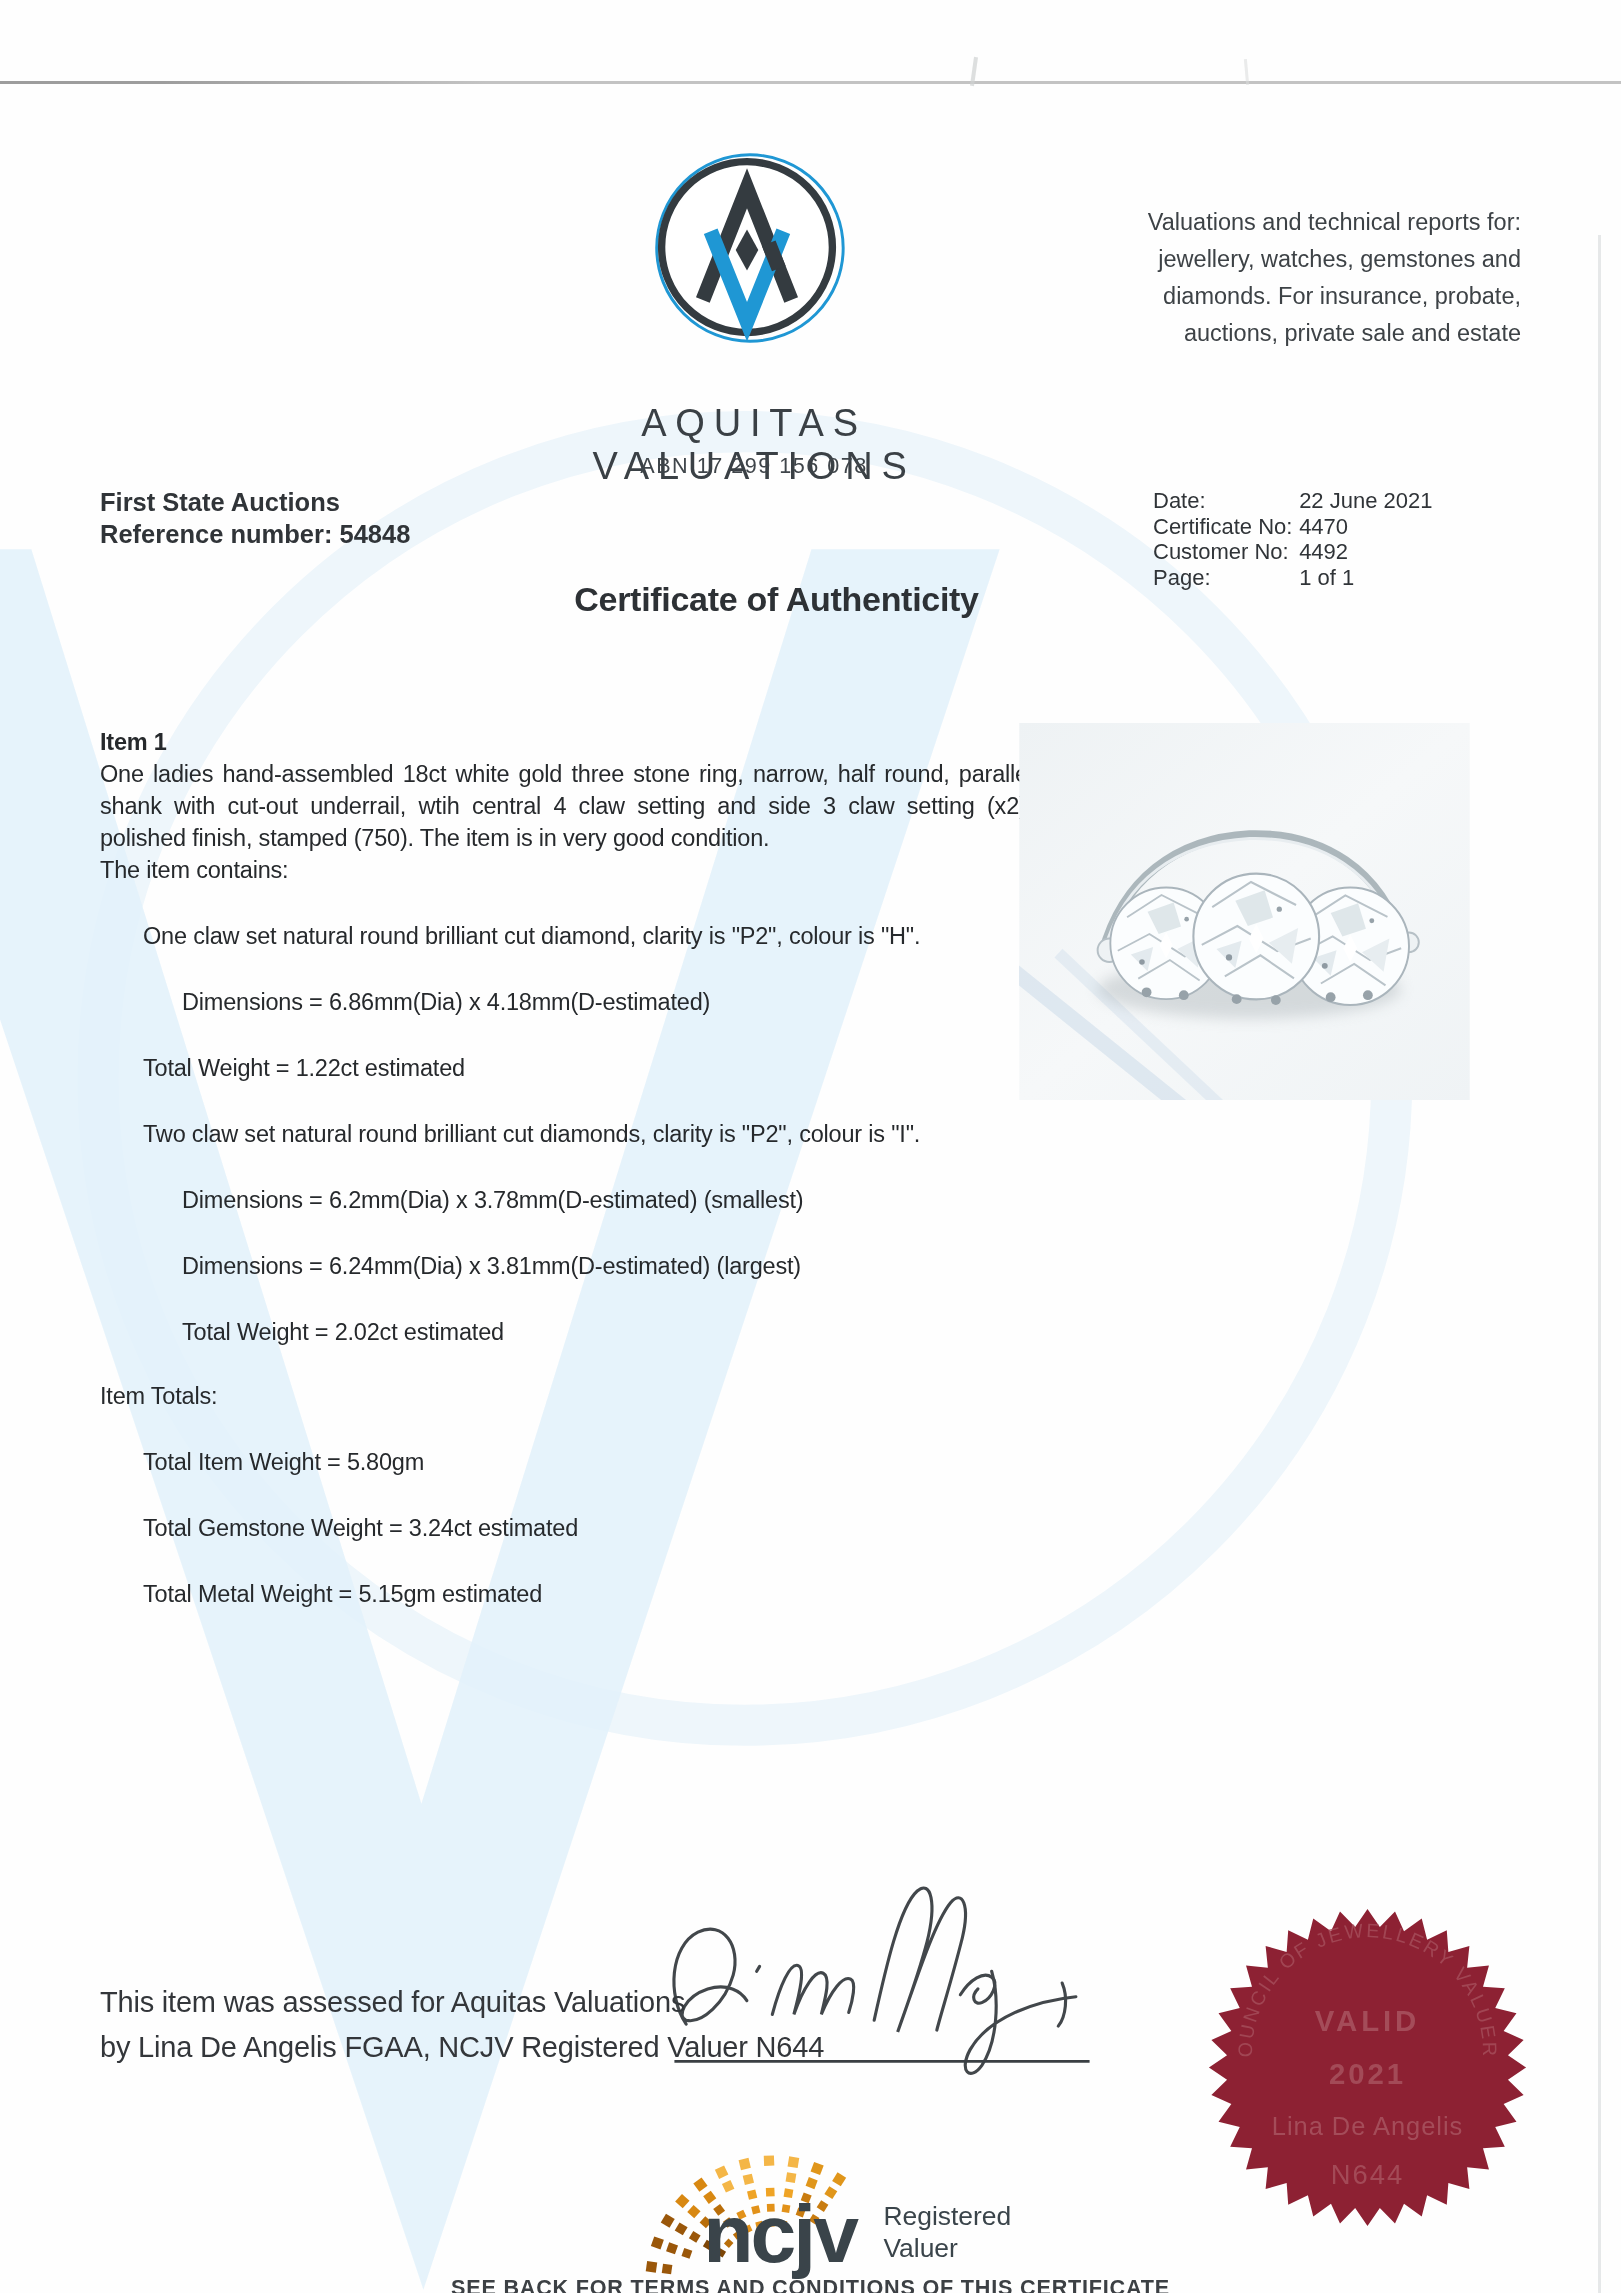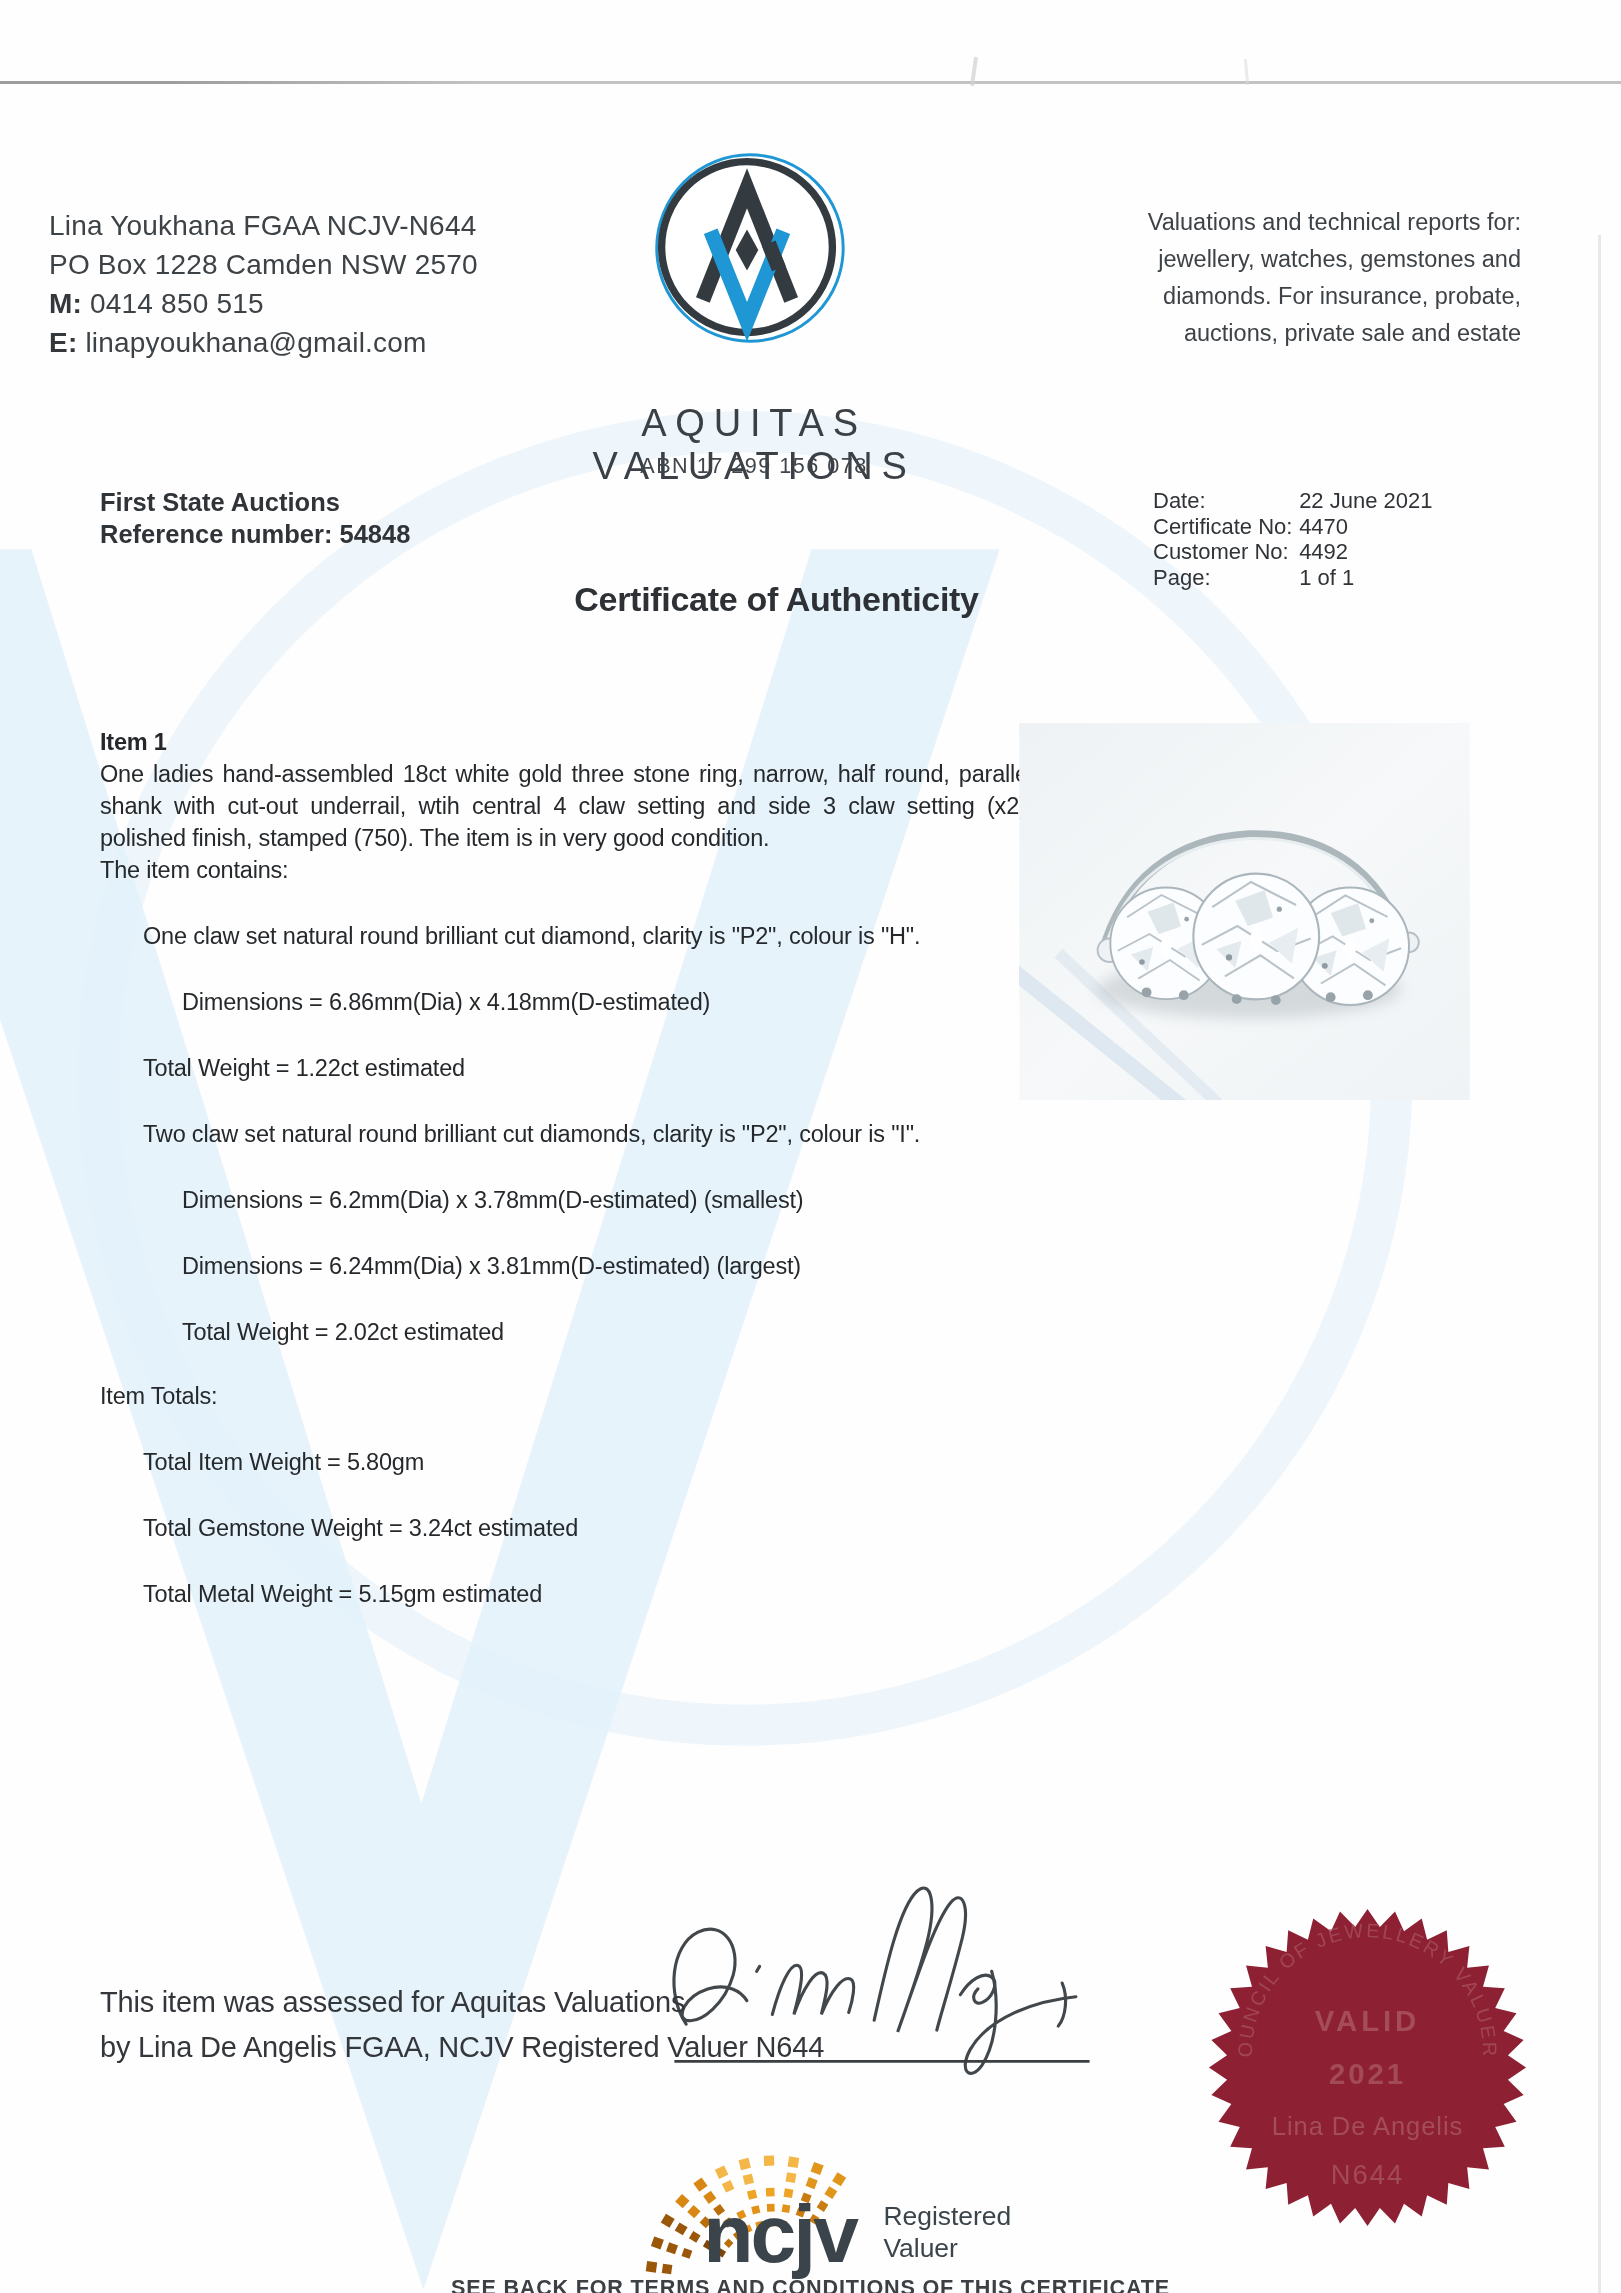--- a/index.html
+++ b/index.html
@@ -53,26 +53,20 @@
   <svg class="abs" style="left:0;top:0" width="1621" height="2294" viewBox="0 0 1654 2340">
     <circle cx="760" cy="1100" r="660" fill="none" stroke="#eef6fb" stroke-width="42"></circle>
     <path d="M -160 560 L 432 2336 L 1020 560 L 828 560 L 430 1840 L 32 560 Z" fill="#e2f1fa" opacity="0.85"></path>
   </svg>
 
   <div class="abs top-rule"></div>
   <div class="abs speck1"></div>
   <div class="abs speck2"></div>
   <div class="abs edge-line"></div>
 
-  <div class="abs contact">
-    <div>Lina Youkhana FGAA NCJV-N644</div>
-    <div>PO Box 1228 Camden NSW 2570</div>
-    <div><b>M:</b> <span>0414 850 515</span></div>
-    <div><b>E:</b> <span>linapyoukhana@gmail.com</span></div>
-  </div>
 
   <svg class="abs" style="left:642px;top:145px" width="211" height="211" viewBox="0 0 215 215">
     <circle cx="110" cy="105" r="95" fill="none" stroke="#1f97d4" stroke-width="3"></circle>
     <circle cx="107" cy="104" r="87" fill="#fff" stroke="#343b40" stroke-width="7.5"></circle>
     <path d="M 62 158 L 107 44 L 152 158" fill="none" stroke="#343b40" stroke-width="15"></path>
     <path d="M 70 88 L 107 180 L 144 88" fill="none" stroke="#1f97d4" stroke-width="15"></path>
     <path d="M 129.1 100 L 139.4 126" fill="none" stroke="#343b40" stroke-width="15"></path>
     <path d="M 107 86 L 118.5 107 L 107 128 L 95.5 107 Z" fill="#343b40"></path>
   </svg>
   <div class="abs brandname">AQUITAS VALUATIONS</div>

